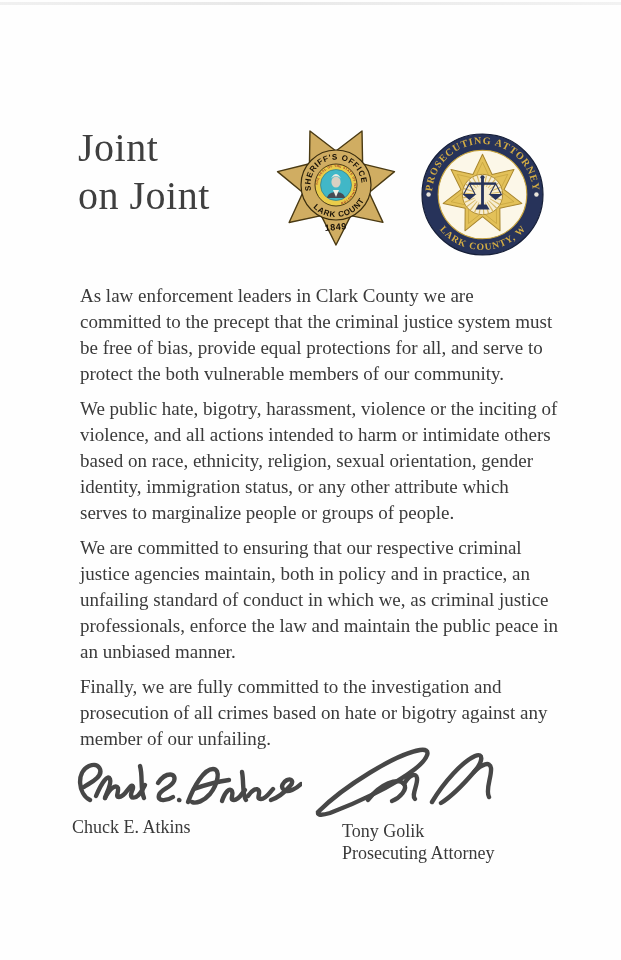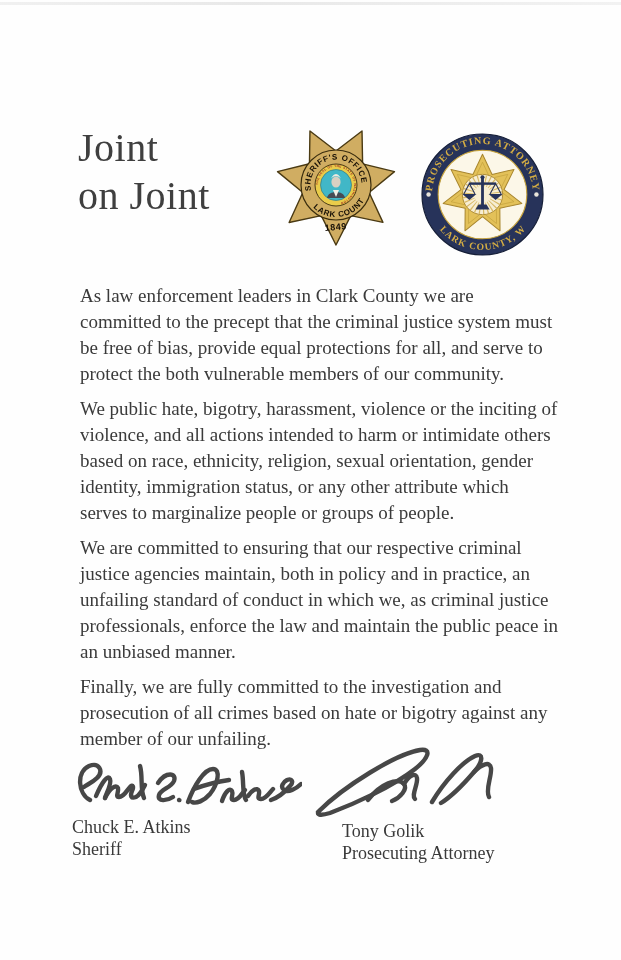--- a/index.html
+++ b/index.html
@@ -140,21 +140,20 @@
         <path d="M116,46 C122,30 132,13 141,13 C149,13 146,28 138,38 C132,45 124,48 120,46"></path>
         <path d="M122,33 C138,27 150,25 157,24"></path>
         <path d="M150,45 C153,36 158,31 160,35 C162,39 157,44 162,44 C167,44 170,37 173,34"></path>
         <path d="M170,16 C172,26 170,38 174,44"></path>
         <path d="M176,40 C180,34 185,31 187,35 C188,39 184,43 189,43 C194,43 198,36 201,33"></path>
         <path d="M199,44 C205,42 212,37 218,30 C222,26 220,22 215,24 C211,26 208,31 212,34 C216,37 224,33 229,28"></path>
       </g>
     </svg>
     <div class="caption">
       <div>Chuck E. Atkins</div>
-      <div>Sheriff</div>
     </div>
   </div>
 
   <div class="sig right">
     <svg width="215" height="78" viewBox="0 0 215 78">
       <g fill="none" stroke="#474747" stroke-width="4.4" stroke-linecap="round" stroke-linejoin="round">
         <path d="M8,70 C34,44 86,12 110,8 C122,6 119,16 105,27 C82,45 44,62 20,71 C10,74 5,73 10,68"></path>
         <path d="M58,58 C70,42 88,35 94,42 C98,47 90,56 82,59"></path>
         <path d="M94,42 C99,33 106,30 107,36 C108,43 101,53 105,57"></path>
         <path d="M122,60 C134,40 152,20 165,14 C174,10 173,20 164,30 C152,44 139,56 131,61"></path>

